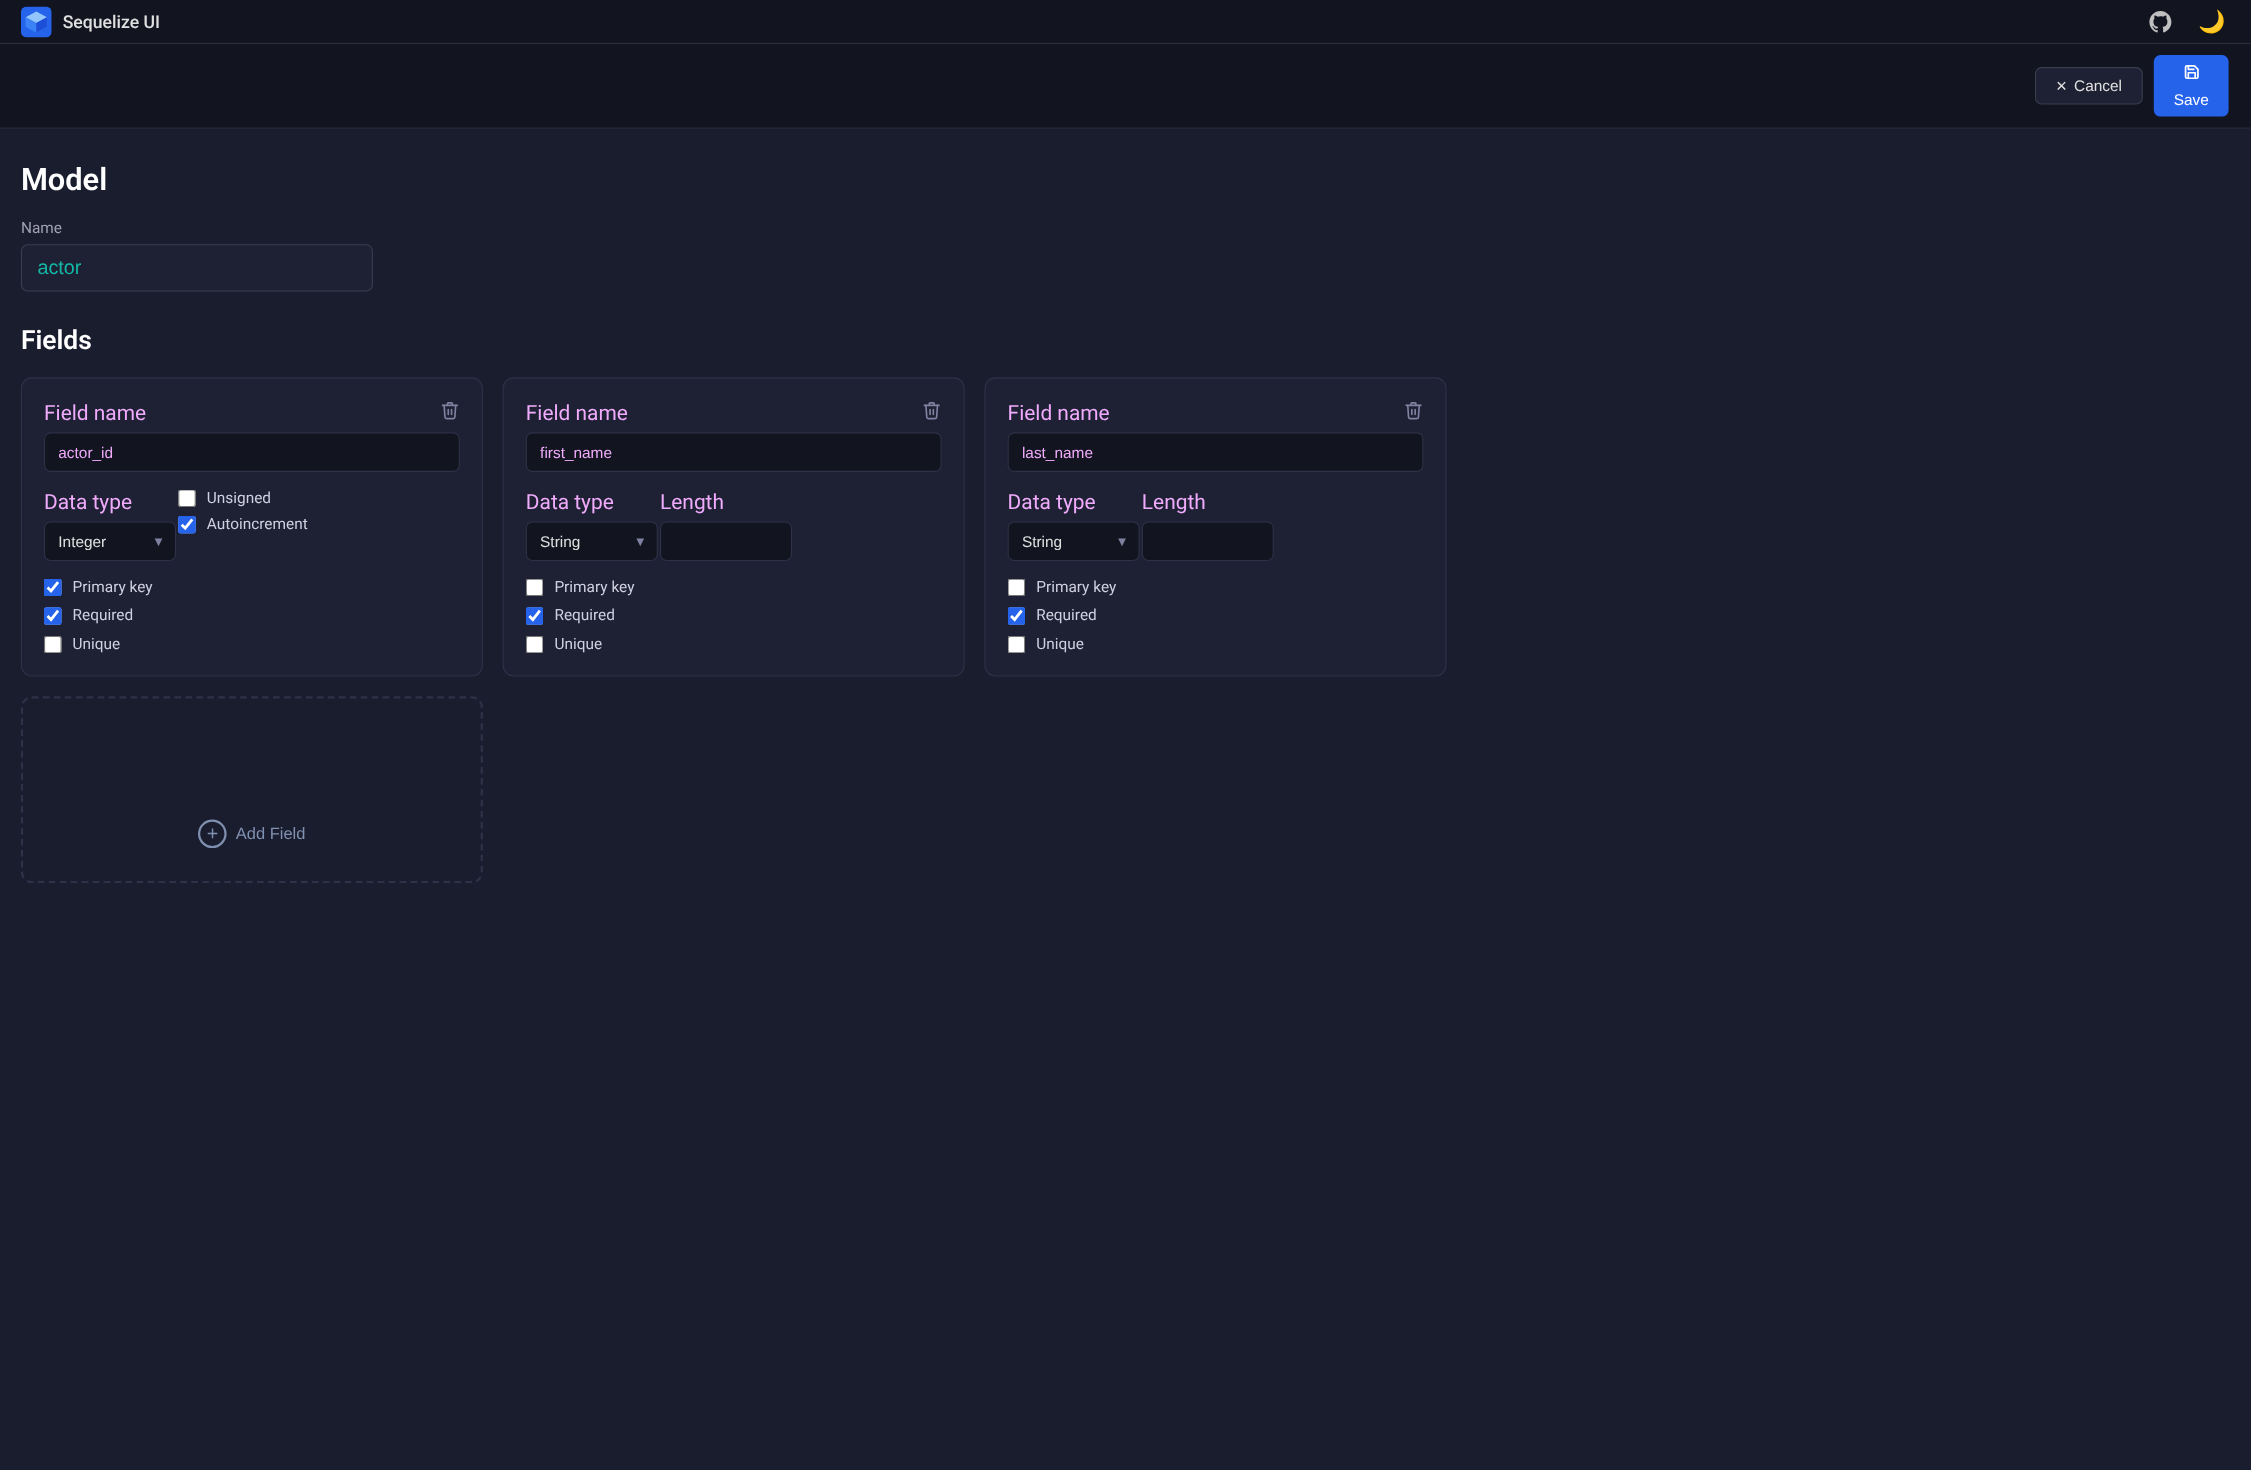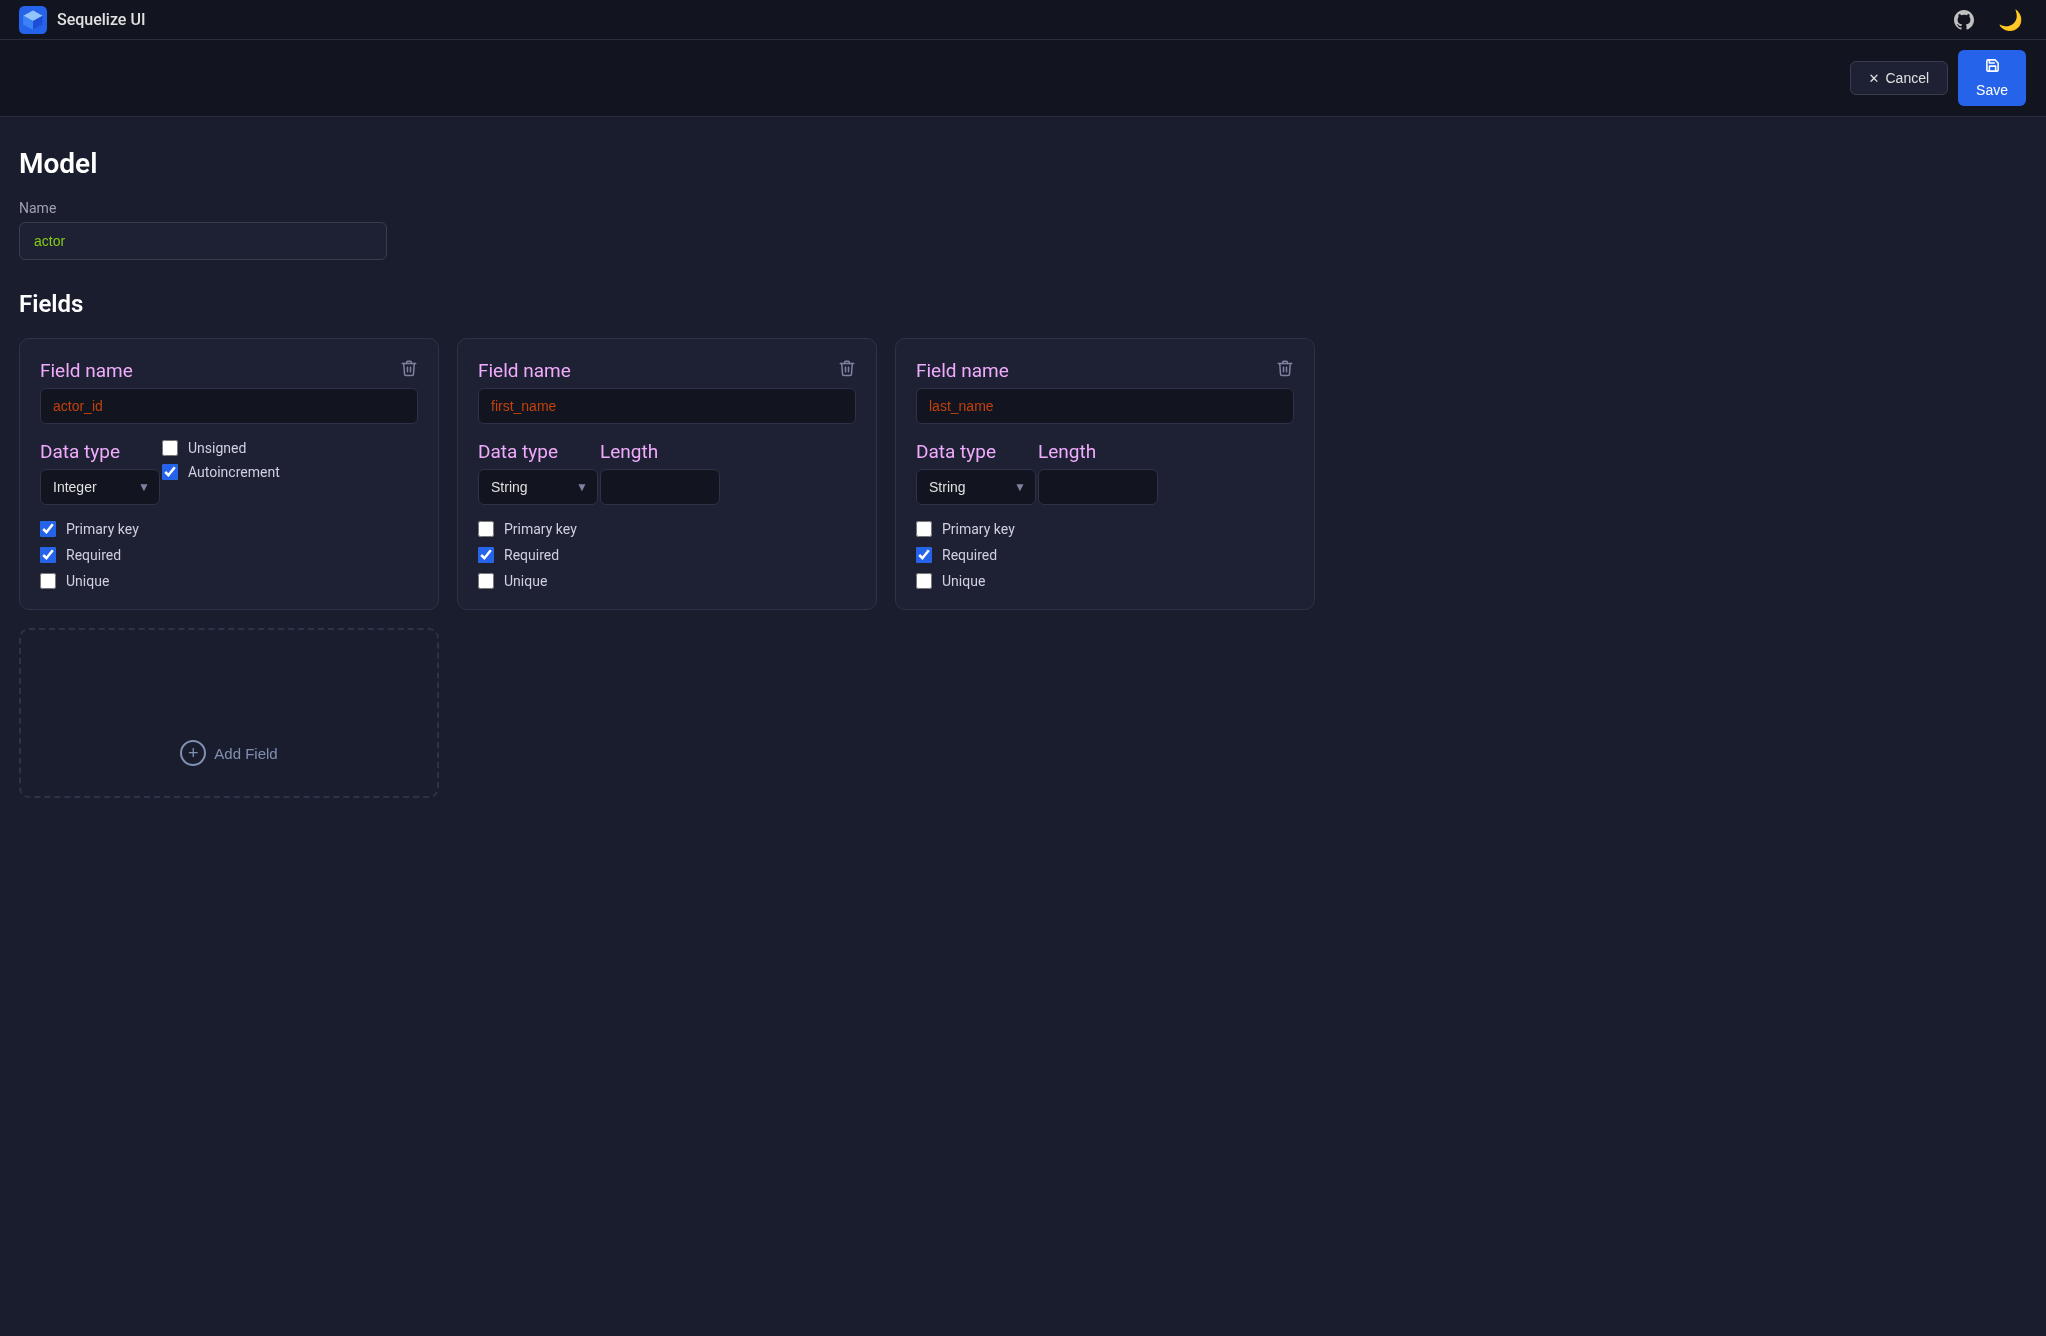--- a/index.html
+++ b/index.html
@@ -111,25 +111,25 @@
 
     .model-name-label {
       font-size: 14px;
       color: #a0a0b0;
       margin-bottom: 6px;
     }
 
     .model-name-input {
       background: #1e2133;
       border: 1px solid #3a3d50;
-      color: #84cc16;
+      color: #14b8a6;
       padding: 10px 14px;
       border-radius: 6px;
-      font-size: 14px;
-      width: 368px;
+      font-size: 18px;
+      width: 320px;
       outline: none;
     }
 
     .fields-title {
       font-size: 24px;
       font-weight: 600;
       color: #ffffff;
       margin-top: 30px;
       margin-bottom: 20px;
     }
@@ -177,21 +177,21 @@
 
     .field-label {
       font-size: 19px;
       color: #f0abfc;
       margin-bottom: 6px;
     }
 
     .field-input {
       background: #12151f;
       border: 1px solid #2e3148;
-      color: #c2410c;
+      color: #f0abfc;
       padding: 9px 12px;
       border-radius: 6px;
       font-size: 14px;
       width: 100%;
       outline: none;
       margin-bottom: 16px;
     }
 
     .field-row {
       display: flex;

